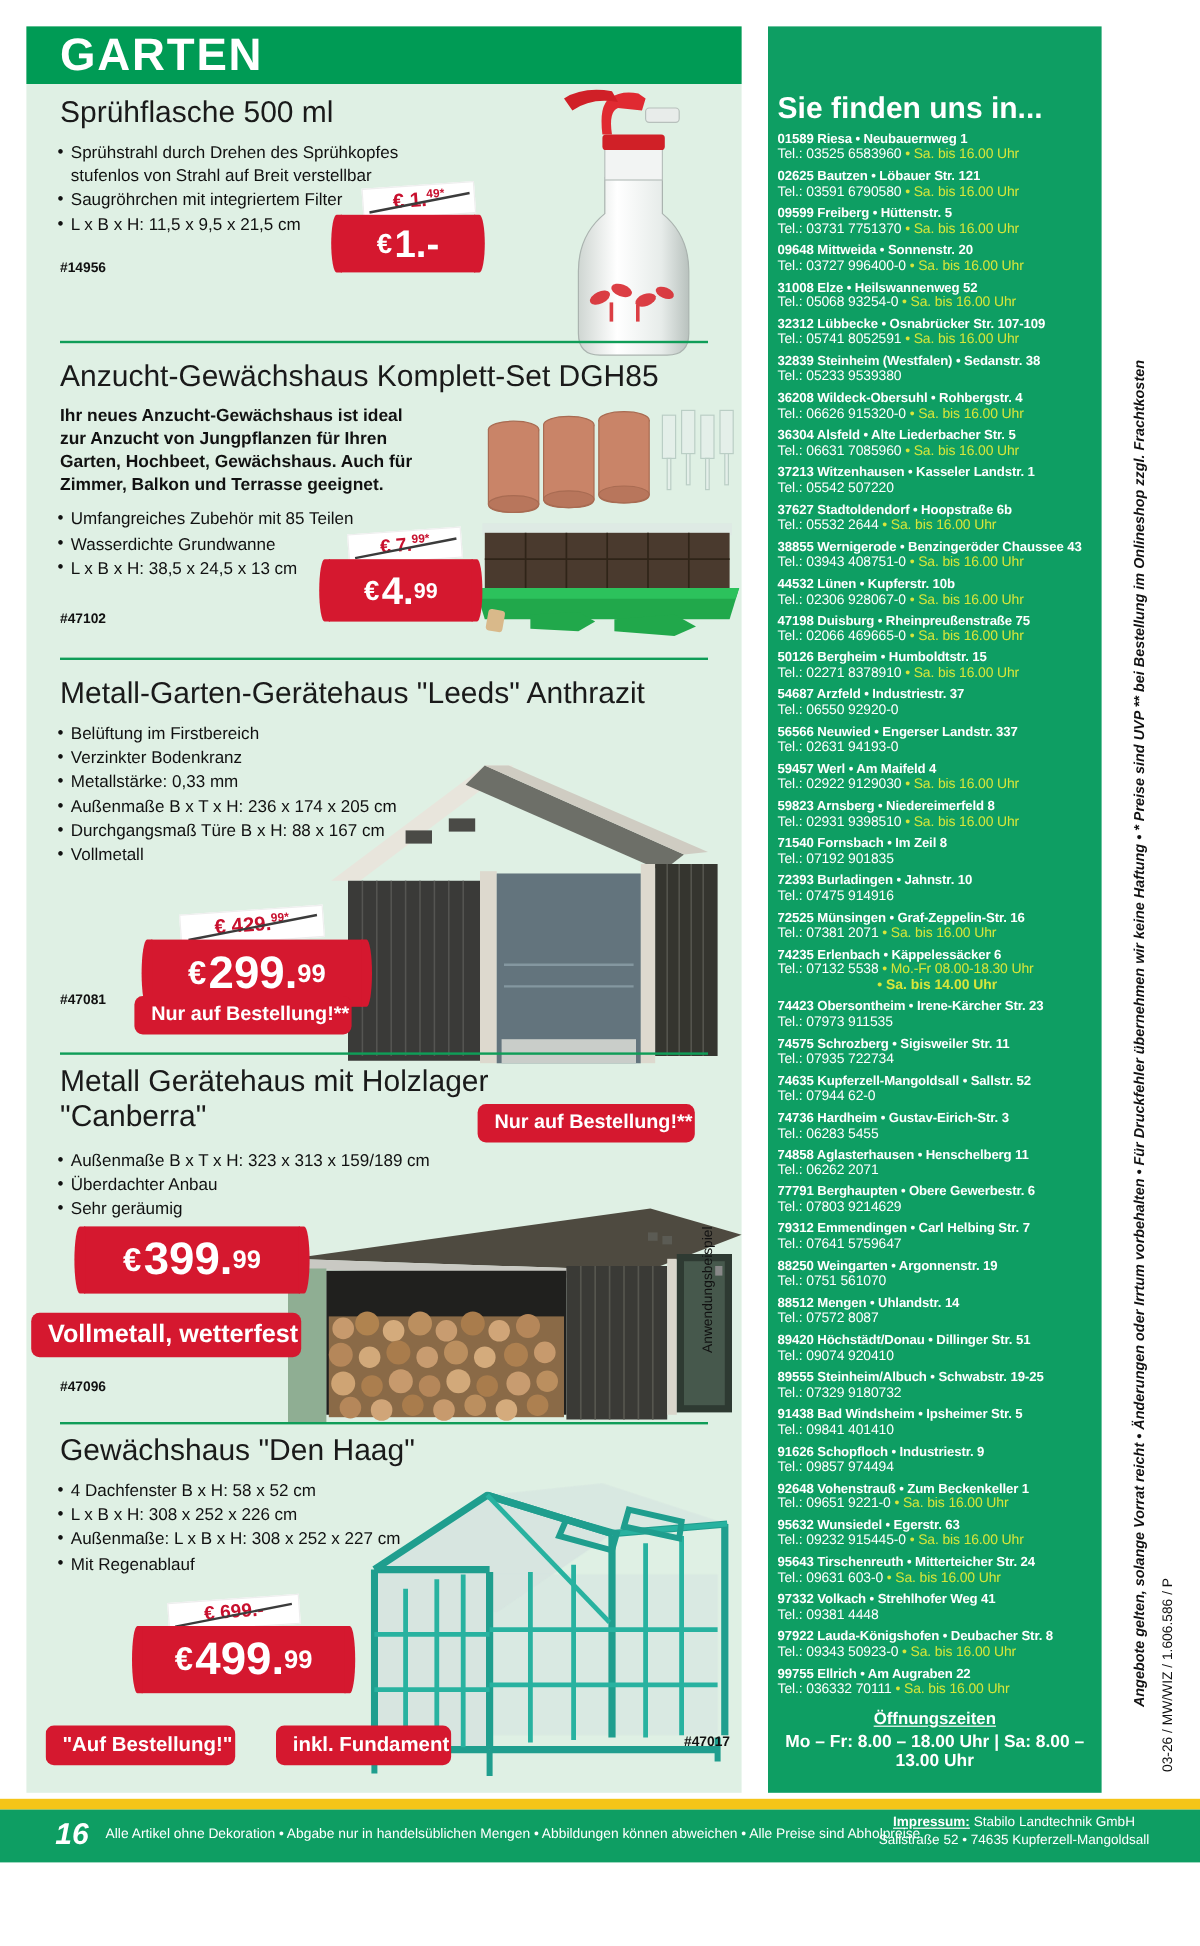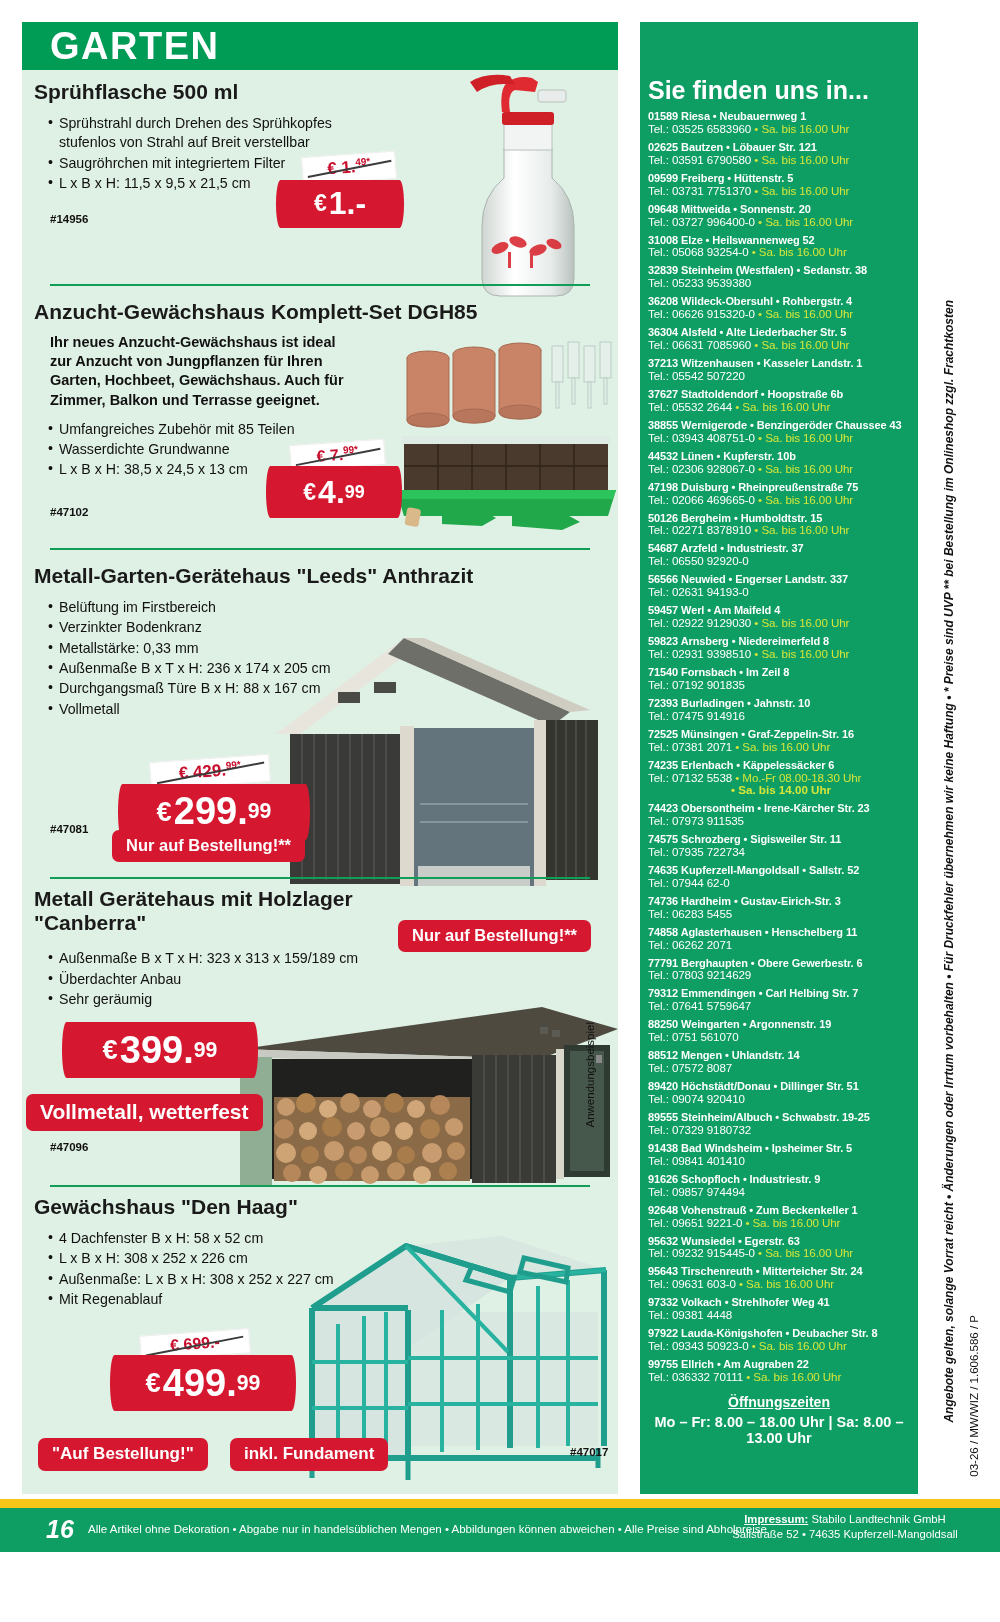--- a/index.html
+++ b/index.html
@@ -32,22 +32,22 @@
     position: absolute;
     left: 28px; top: 3px;
     color: #ffffff;
     font-size: 38px;
     font-weight: bold;
     letter-spacing: 1.5px;
   }
 
   .product { position: absolute; left: 0; width: 596px; }
   .prod-title {
-    font-size: 21px; font-weight: bold; color: #1a1a1a;
-    margin-left: 12px; line-height: 1.15;
+    font-size: 25px; font-weight: normal; color: #1a1a1a;
+    margin-left: 28px; line-height: 1.15;
   }
   .prod-intro {
     font-size: 14.5px; font-weight: bold; color: #111;
     margin: 9px 0 0 28px; width: 300px; line-height: 1.32;
   }
   ul.feats {
     list-style: none; margin: 10px 0 0 26px; width: 330px;
   }
   ul.feats li {
     font-size: 14.2px; color: #111; line-height: 1.36;
@@ -101,21 +101,21 @@
   .eur { font-size: .72em; vertical-align: 6%; margin-right: 2px; }
   .cents { font-size: .56em; vertical-align: 48%; }
 
   
   .badge {
     position: absolute;
     background: #d5182f;
     color: #ffffff;
     font-weight: bold;
     border-radius: 7px;
-    padding: 6px 14px 7px 14px;
+    padding: 6px 2px 7px 14px;
     font-size: 16.5px;
     white-space: nowrap;
   }
 
   .vert-label {
     position: absolute;
     font-size: 11.5px; color: #111;
     writing-mode: vertical-rl;
     transform: rotate(180deg);
     white-space: nowrap;
@@ -571,20 +571,24 @@
         </div>
         <div class="store">
           <span class="addr">09648 Mittweida • Sonnenstr. 20</span>
           <span class="tel"><span>Tel.: 03727 996400-0</span> <span class="hrs">• Sa. bis 16.00 Uhr</span></span>
         </div>
         <div class="store">
           <span class="addr">31008 Elze • Heilswannenweg 52</span>
           <span class="tel"><span>Tel.: 05068 93254-0</span> <span class="hrs">• Sa. bis 16.00 Uhr</span></span>
         </div>
         <div class="store">
+          <span class="addr">32312 Lübbecke • Osnabrücker Str. 107-109</span>
+          <span class="tel"><span>Tel.: 05741 8052591</span> <span class="hrs">• Sa. bis 16.00 Uhr</span></span>
+        </div>
+        <div class="store">
           <span class="addr">32839 Steinheim (Westfalen) • Sedanstr. 38</span>
           <span class="tel"><span>Tel.: 05233 9539380</span></span>
         </div>
         <div class="store">
           <span class="addr">36208 Wildeck-Obersuhl • Rohbergstr. 4</span>
           <span class="tel"><span>Tel.: 06626 915320-0</span> <span class="hrs">• Sa. bis 16.00 Uhr</span></span>
         </div>
         <div class="store">
           <span class="addr">36304 Alsfeld • Alte Liederbacher Str. 5</span>
           <span class="tel"><span>Tel.: 06631 7085960</span> <span class="hrs">• Sa. bis 16.00 Uhr</span></span>

